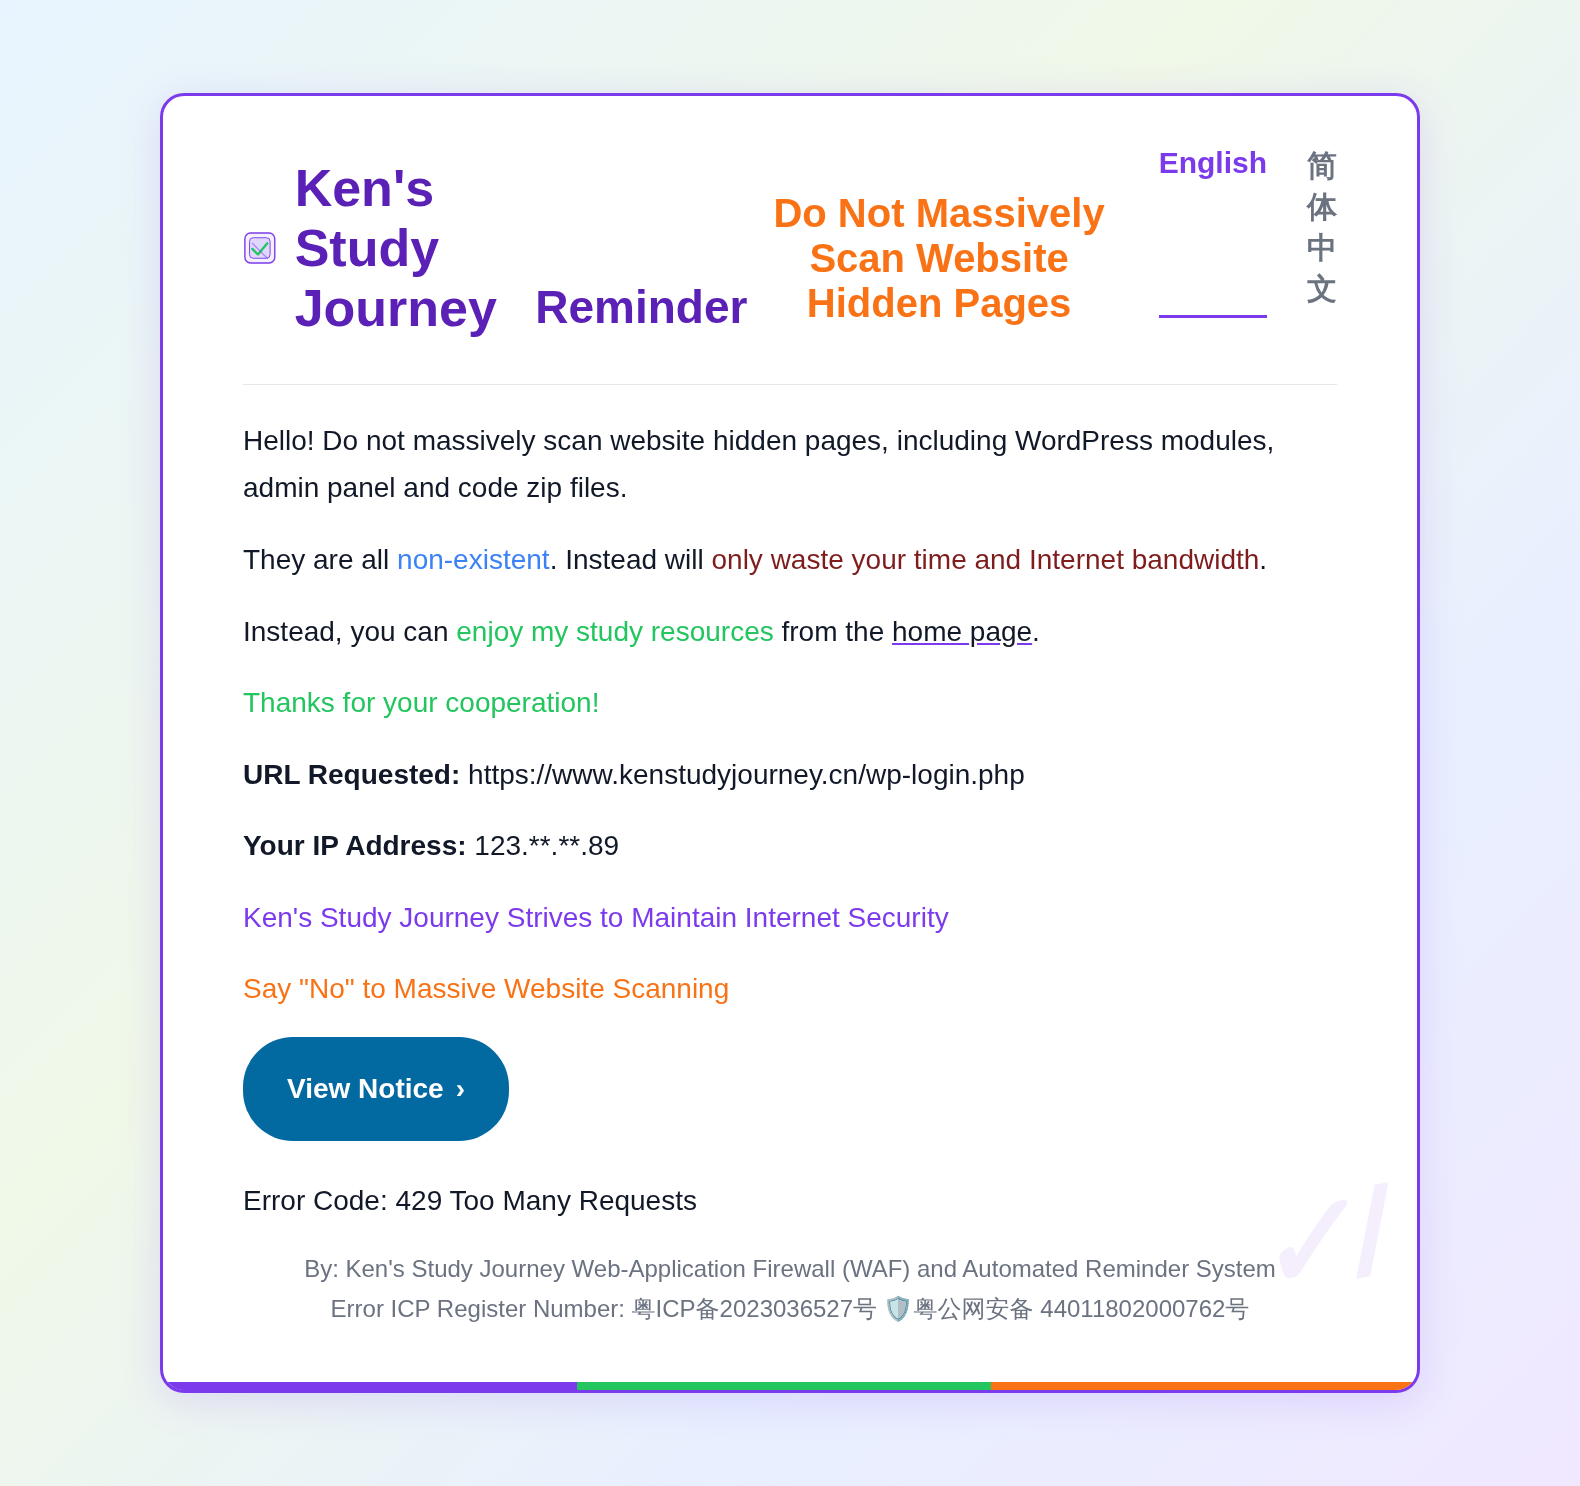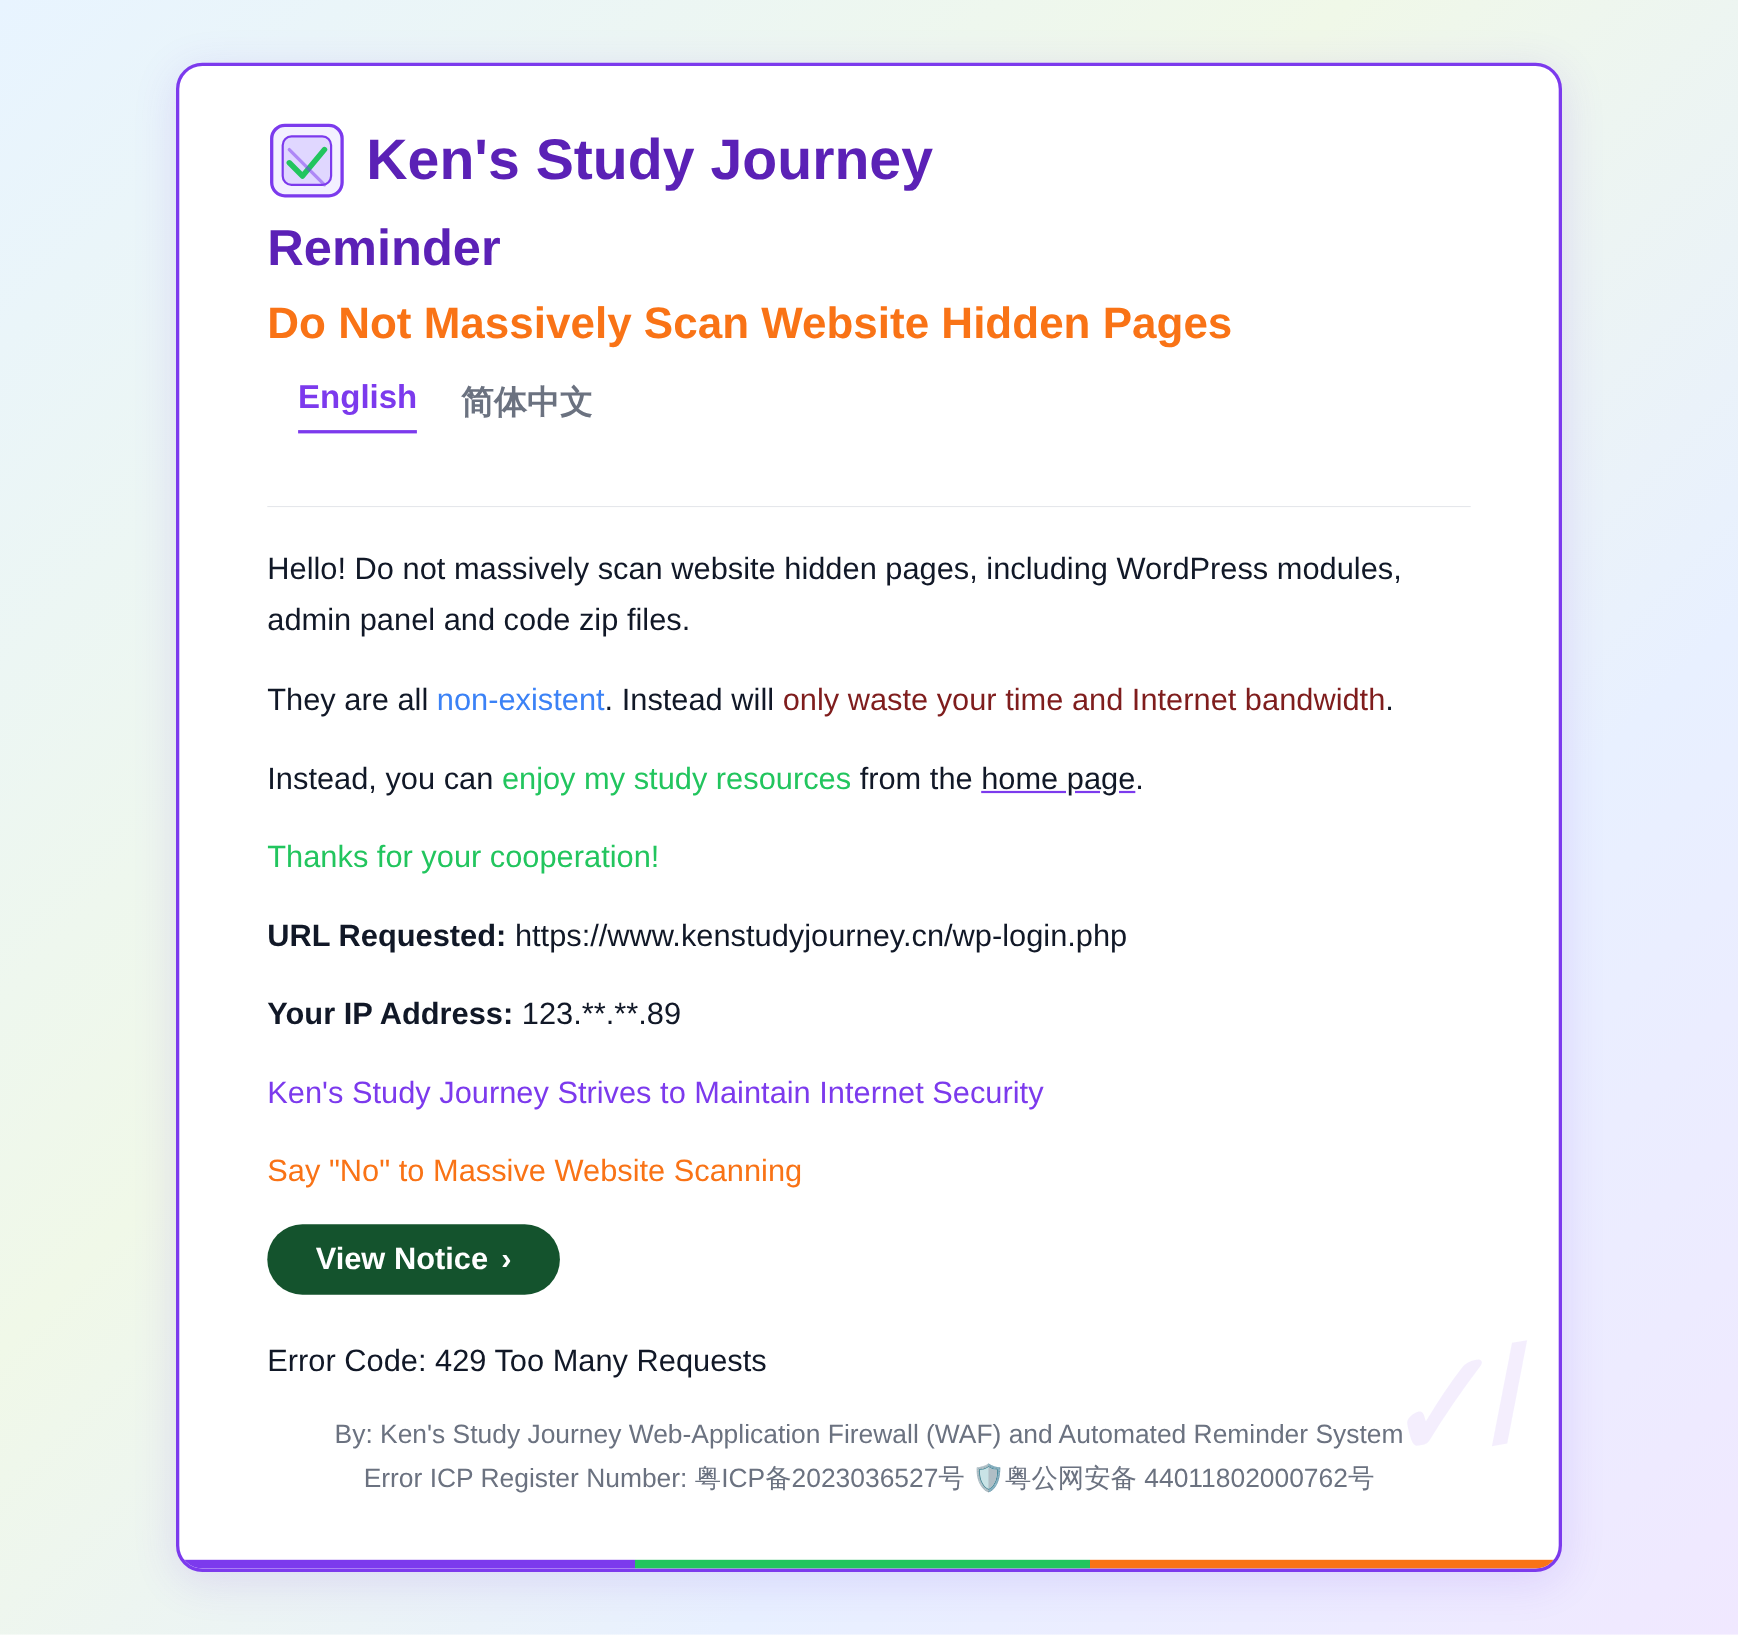--- a/index.html
+++ b/index.html
@@ -35,22 +35,22 @@
       position: absolute;
       bottom: 0;
       left: 0;
       right: 0;
       height: 8px;
       background: linear-gradient(to right, #7c3aed 0%, #7c3aed 33%, #22c55e 33%, #22c55e 66%, #f97316 66%, #f97316 100%);
     }
 
     .header {
       display: flex;
-      flex-direction: column;
-      align-items: flex-start;
+      flex-direction: row;
+      align-items: flex-end;
       margin-bottom: 30px;
     }
 
     .brand-row {
       display: flex;
       align-items: center;
       gap: 18px;
       margin-bottom: 16px;
     }
 
@@ -143,25 +143,25 @@
       margin-bottom: 8px;
     }
 
     .noscanning-line {
       color: #f97316;
       font-size: 28px;
       margin-bottom: 32px;
     }
 
     .view-notice-btn {
-      background: #14532d;
+      background: #0369a1;
       color: white;
       border: none;
       border-radius: 50px;
-      padding: 16px 44px;
+      padding: 36px 44px;
       font-size: 28px;
       font-weight: 600;
       cursor: pointer;
       display: inline-flex;
       align-items: center;
       gap: 12px;
       margin-bottom: 36px;
     }
 
     .error-code {

